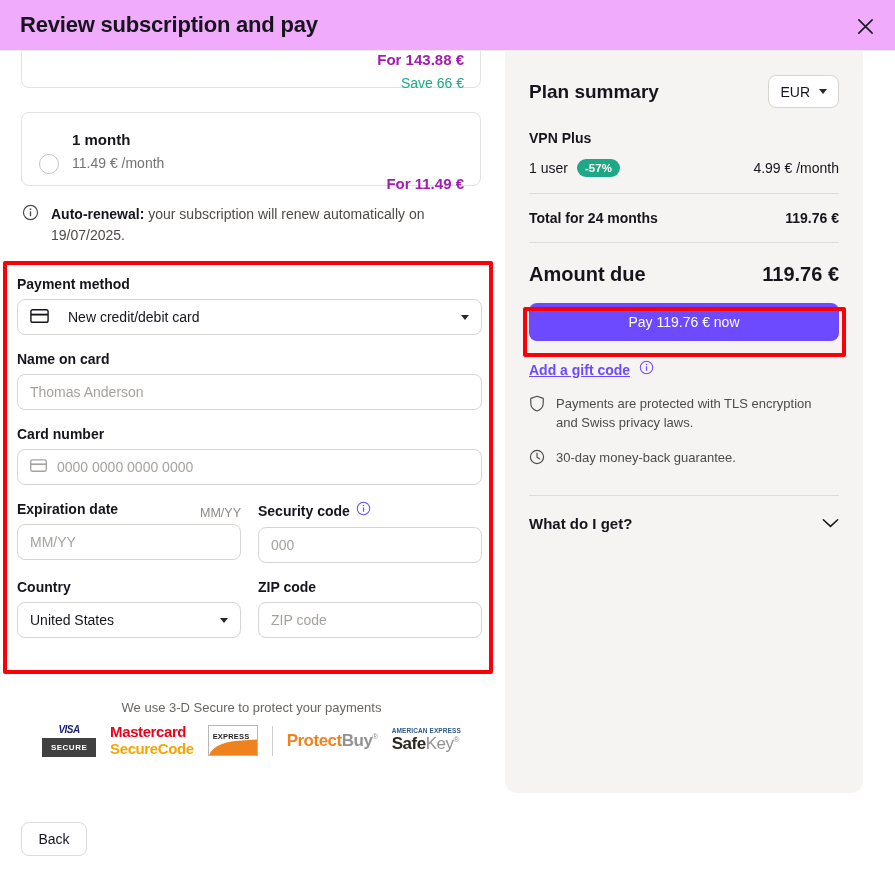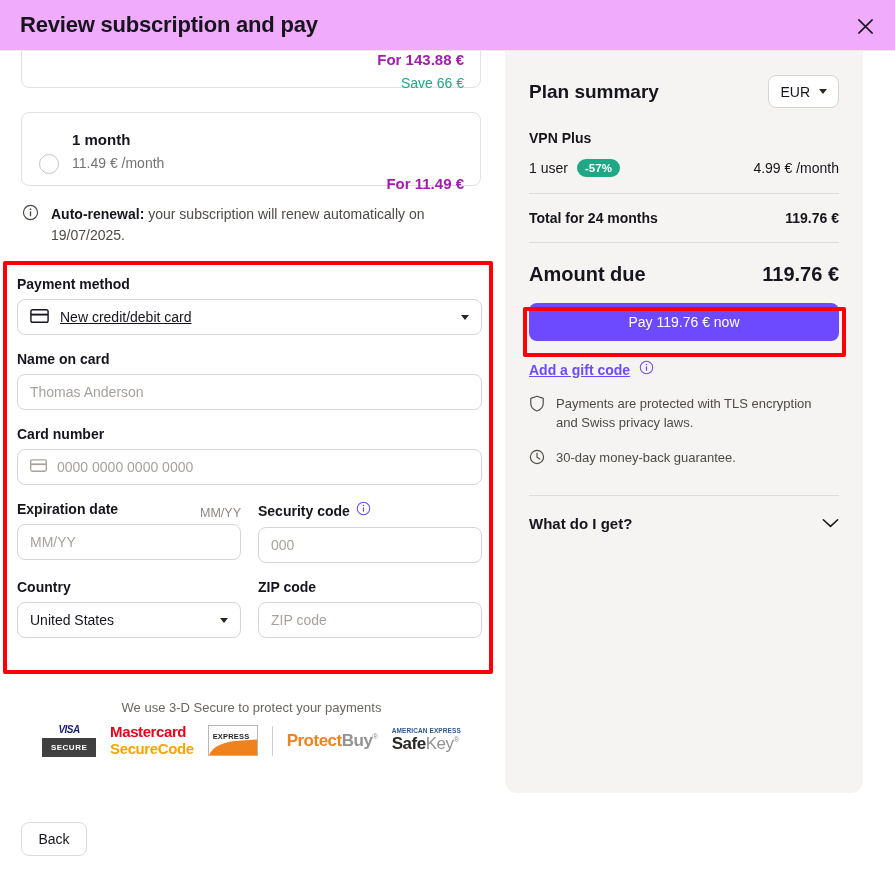--- a/index.html
+++ b/index.html
@@ -80,21 +80,21 @@
   .label-hint { font-size: 12.5px; color: #8d8884; font-weight: normal; }
   .label-inline { display: flex; align-items: center; gap: 6px; }
 
   .input-box {
     width: 100%; height: 36px; border: 1px solid #d8d4d1; border-radius: 8px;
     background: #fff; display: flex; align-items: center; padding: 0 12px;
     gap: 10px; font-size: 14px; color: #16141c; cursor: text;
   }
   .input-box.select { cursor: pointer; justify-content: space-between; }
   .input-ph { color: #a6a29e; font-size: 14px; }
-  .sel-left { display: flex; align-items: center; gap: 11px; text-decoration: underline; }
+  .sel-left { display: flex; align-items: center; gap: 19px; }
   .group { margin-bottom: 16px; }
   .two-col { display: flex; gap: 17px; }
   .col { width: 224px; }
   .caret { width: 0; height: 0; border-left: 4.5px solid transparent;
            border-right: 4.5px solid transparent; border-top: 5.5px solid #2b2823; }
 
   
   .annot {
     position: absolute; border: 4px solid #fb0007; border-radius: 2px;
     pointer-events: none; z-index: 25;

